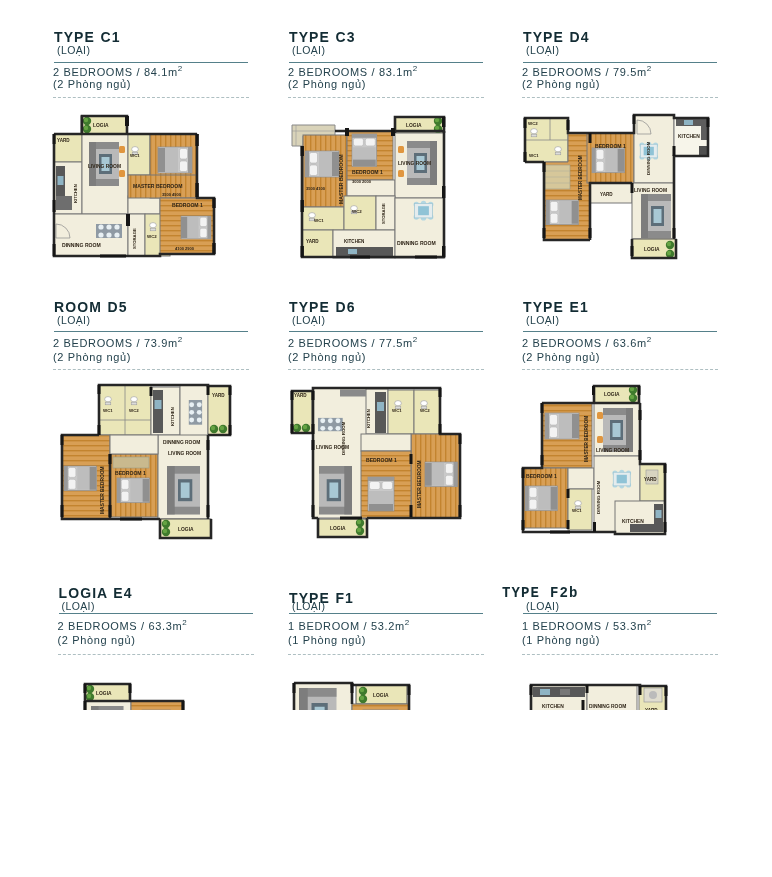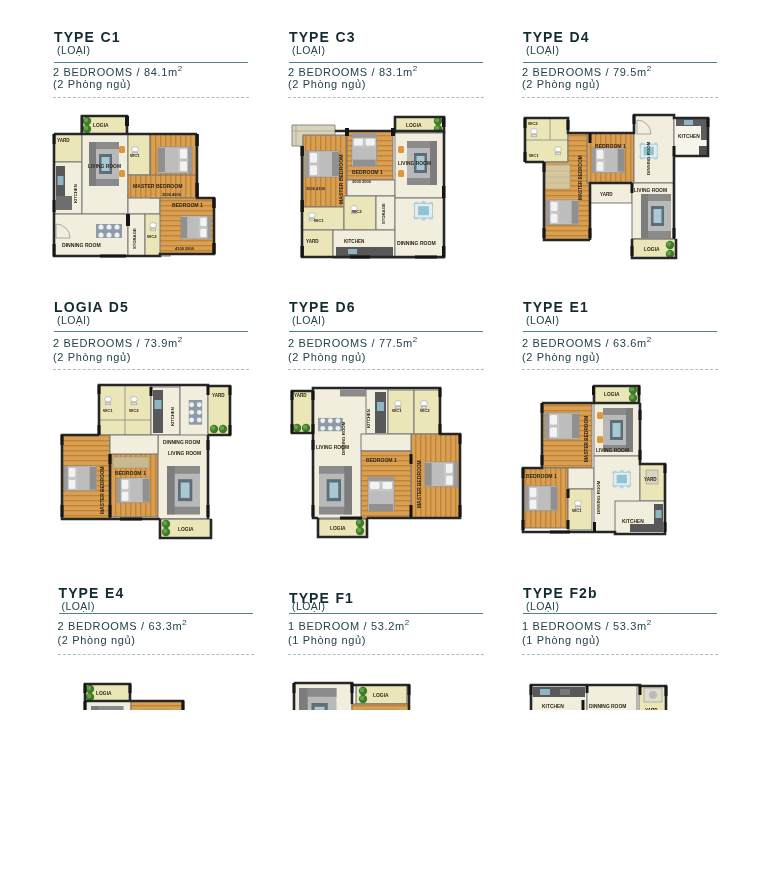--- a/index.html
+++ b/index.html
@@ -35,21 +35,21 @@
 
 <div class="abs title" style="left:523px;top:28.5px;text-align:center;">TYPE  D4</div>
 <div class="abs loai" style="left:526px;top:44px;">(LOẠI)</div>
 
 <div class="abs hr1" style="left:523px;top:61.5px;width:194px;"></div>
 <div class="abs spec" style="left:522px;top:64px;text-align:right;">2 BEDROOMS /  79.5m<sup>2</sup></div>
 <div class="abs spec" style="left:522px;top:77.5px;">(2 Phòng ngủ)</div>
 
 <div class="abs hr2" style="left:522px;top:96.5px;width:196px;"></div>
 
-<div class="abs title" style="left:54px;top:298.5px;">LOGIA  D5</div>
+<div class="abs title" style="left:54px;top:298.5px;">ROOM  D5</div>
 <div class="abs loai" style="left:57px;top:313.5px;">(LOẠI)</div>
 
 <div class="abs hr1" style="left:54px;top:330.5px;width:194px;"></div>
 <div class="abs spec" style="left:53px;top:334.5px;">2 BEDROOMS /  73.9m<sup>2</sup></div>
 <div class="abs spec" style="left:53px;top:350.5px;">(2 Phòng ngủ)</div>
 
 <div class="abs hr2" style="left:53px;top:369px;width:196px;"></div>
 
 <div class="abs title" style="left:289px;top:298.5px;">TYPE  D6</div>
 <div class="abs loai" style="left:292px;top:313.5px;">(LOẠI)</div>
@@ -62,39 +62,39 @@
 
 <div class="abs title" style="left:523px;top:298.5px;">TYPE  E1</div>
 <div class="abs loai" style="left:526px;top:313.5px;">(LOẠI)</div>
 
 <div class="abs hr1" style="left:523px;top:330.5px;width:194px;"></div>
 <div class="abs spec" style="left:522px;top:334.5px;">2 BEDROOMS /  63.6m<sup>2</sup></div>
 <div class="abs spec" style="left:522px;top:350.5px;">(2 Phòng ngủ)</div>
 
 <div class="abs hr2" style="left:522px;top:369px;width:196px;"></div>
 
-<div class="abs title" style="left:58.5px;top:584.5px;">TYPE  E4</div>
+<div class="abs title" style="left:58.5px;top:584.5px;">LOGIA  E4</div>
 <div class="abs loai" style="left:61.5px;top:600px;">(LOẠI)</div>
 
 <div class="abs hr1" style="left:58.5px;top:613px;width:194px;"></div>
 <div class="abs spec" style="left:57.5px;top:618px;">2 BEDROOMS /  63.3m<sup>2</sup></div>
 <div class="abs spec" style="left:57.5px;top:634px;">(2 Phòng ngủ)</div>
 
 <div class="abs hr2" style="left:57.5px;top:654px;width:196px;"></div>
 
 <div class="abs title" style="left:289px;top:590px;">TYPE  F1</div>
 <div class="abs loai" style="left:292px;top:600px;">(LOẠI)</div>
 
 <div class="abs hr1" style="left:289px;top:613px;width:194px;"></div>
 <div class="abs spec" style="left:288px;top:618px;">1 BEDROOM /  53.2m<sup>2</sup></div>
 <div class="abs spec" style="left:288px;top:634px;">(1 Phòng ngủ)</div>
 
 <div class="abs hr2" style="left:288px;top:654px;width:196px;"></div>
 
-<div class="abs title" style="left:523px;top:584.5px;">TYPE  F2b</div>
+<div class="abs title" style="left:502px;top:584.5px;font-family:Liberation Mono, monospace;">TYPE  F2b</div>
 <div class="abs loai" style="left:526px;top:600px;">(LOẠI)</div>
 
 <div class="abs hr1" style="left:523px;top:613px;width:194px;"></div>
 <div class="abs spec" style="left:522px;top:618px;">1 BEDROOMS /  53.3m<sup>2</sup></div>
 <div class="abs spec" style="left:522px;top:634px;">(1 Phòng ngủ)</div>
 
 <div class="abs hr2" style="left:522px;top:654px;width:196px;"></div>
 
 <svg width="0" height="0" style="position:absolute">
 <defs>

